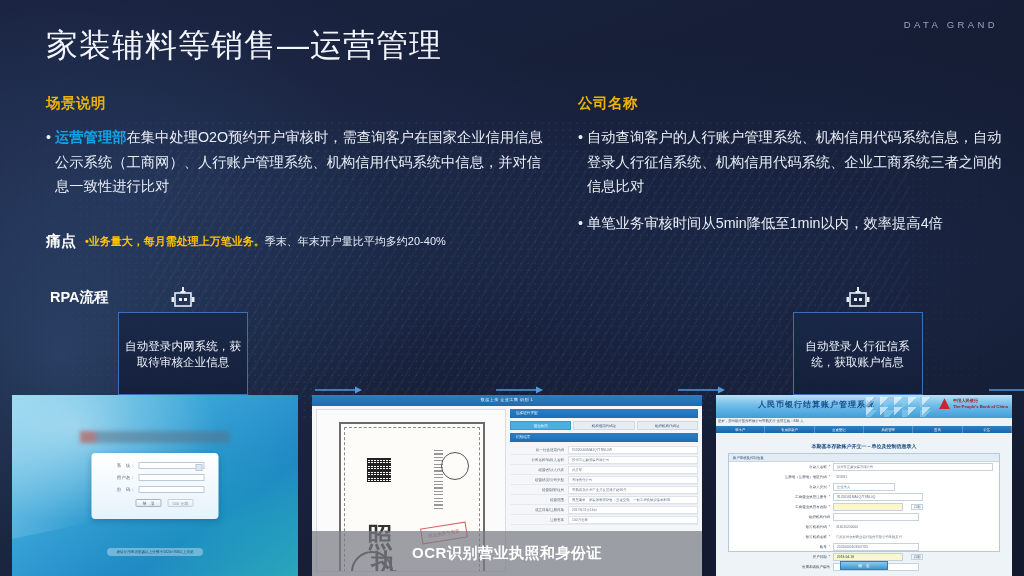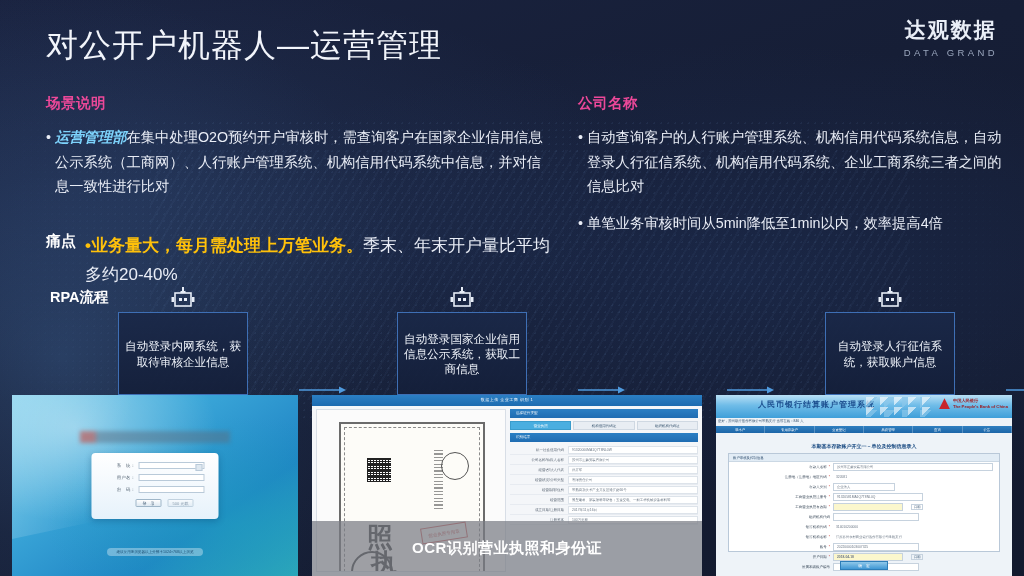--- a/index.html
+++ b/index.html
@@ -38,30 +38,30 @@
     font-size:32px; font-weight:400; letter-spacing:1px; color:#f2f5fb;
   }
   .logo { position:absolute; right:26px; top:16px; text-align:center; }
   .logo-cn { font-size:21px; font-weight:700; color:#e9eef7; letter-spacing:2px; }
   .logo-en { font-size:9.5px; letter-spacing:3.4px; color:#9aa6bd; margin-top:3px; }
 
   
   .col-left  { position:absolute; left:46px; top:94px; width:508px; }
   .col-right { position:absolute; left:578px; top:94px; width:432px; }
 
-  .sec-head { font-size:14.5px; font-weight:700; color:#ec4899; margin-bottom:12px; letter-spacing:.5px; }
+  .sec-head { font-size:14.5px; font-weight:700; color:#eab308; margin-bottom:12px; letter-spacing:.5px; }
   .bullet { display:flex; font-size:14.3px; line-height:1.72; color:#e9edf6; }
   .bullet .dot { flex:0 0 auto; margin-right:4px; }
   .bullet .txt { flex:1 1 auto; }
-  .strong { font-weight:700; color:#7dd3fc;font-style:italic; }
+  .strong { font-weight:700; color:#0ea5e9; }
 
   
   .pain { position:absolute; left:46px; top:232px; width:520px; display:flex; }
   .pain-label { font-size:15px; font-weight:700; color:#ffffff; margin-right:9px; white-space:nowrap; }
-  .pain-body { font-size:17px; line-height:1.7; color:#e9edf6; }
+  .pain-body { font-size:11px; line-height:1.7; color:#e9edf6; }
   .hl { color:#ffc10a; font-weight:700; }
 
   
   .divider {
     position:absolute; left:58px; top:280px; width:908px; height:2px;
     background-image: radial-gradient(rgba(175,200,235,0.75) 0.8px, transparent 0.9px);
     background-size:4px 2px;
   }
 
   
@@ -145,21 +145,21 @@
   .s2-bar { height:9px; background:linear-gradient(180deg,#2b7fc4,#1f6cb2); margin-bottom:3px; position:relative; }
   .s2-bar span { font-size:3.6px; color:#fff; position:absolute; left:6px; top:2px; }
   .s2-tabs { display:flex; gap:2px; margin-bottom:3px; }
   .s2-tab { flex:1; height:9px; background:#e8edf3; border:1px solid #cfd8e2; font-size:3.5px;
     color:#33506b; display:flex; align-items:center; justify-content:center; }
   .s2-tab.on { background:#49aee0; color:#fff; border-color:#3a9ccc; }
   .s2-field { display:flex; align-items:center; height:10px; border-bottom:1px solid #e7ebf1; }
   .s2-fl { width:58px; font-size:3.5px; color:#5a6674; text-align:right; padding-right:4px; }
   .s2-fv { flex:1; height:8px; border:1px solid #dde3ea; background:#fff; font-size:3.4px;
     color:#6b7785; padding-left:3px; display:flex; align-items:center; overflow:hidden; white-space:nowrap; }
-  .s2-caption { position:absolute; left:0; right:0; bottom:0; height:55px;
+  .s2-caption { position:absolute; left:0; right:0; bottom:0; height:45px;
     background:rgba(120,124,132,.72); display:flex; align-items:center; justify-content:center; }
   .s2-caption span { font-size:15px; font-weight:700; color:#fff; letter-spacing:.5px; }
 
   
   .s3-bg { position:absolute; inset:0; background:#eef3f8; }
   .s3-head { position:absolute; left:0; right:0; top:0; height:23px;
     background:linear-gradient(180deg,#b9e0f5 0%,#6fbce8 45%,#3f9fd9 100%); overflow:hidden; }
   .s3-title { position:absolute; left:42px; top:4px; font-size:8px; font-weight:700; color:#1c4f8f; letter-spacing:1px; }
   .s3-keys { position:absolute; left:150px; top:2px; width:70px; height:20px; opacity:.75;
     background-image:
@@ -192,23 +192,22 @@
     width:48px; height:9px; background:linear-gradient(180deg,#8fc8ea,#3f97d4);
     border:1px solid #2d7db8; font-size:3.8px; color:#fff; display:flex; align-items:center; justify-content:center; }
 </style>
 </head>
 <body>
 
 <div class="bg"></div>
 <div class="bg-dots"></div>
 <div class="bg-diag"></div>
 
-<div class="page-title">对公开户机器人—运营管理</div>
+<div class="page-title">家装辅料等销售—运营管理</div>
 <div class="logo">
-  <div class="logo-cn">达观数据</div>
   <div class="logo-en">DATA GRAND</div>
 </div>
 
 <div class="col-left">
   <div class="sec-head">场景说明</div>
   <div class="bullet">
     <span class="dot">•</span>
     <span class="txt"><span class="strong">运营管理部</span><span>在集中处理O2O预约开户审核时，需查询客户在国家企业信用信息公示系统（工商网）、人行账户管理系统、机构信用代码系统中信息，并对信息一致性进行比对</span></span>
   </div>
 </div>
@@ -252,65 +251,49 @@
     </div>
   </div>
 
   <div class="arrow">
     <svg width="48" height="10" viewBox="0 0 48 10">
         <line x1="0" y1="5" x2="40" y2="5" stroke="#4f9ade" stroke-width="1.6"></line>
         <polygon points="40,1.5 47,5 40,8.5" fill="#4f9ade"></polygon>
       </svg>
   </div>
 
+
+  <div class="arrow">
+    <svg width="48" height="10" viewBox="0 0 48 10">
+        <line x1="0" y1="5" x2="40" y2="5" stroke="#4f9ade" stroke-width="1.6"></line>
+        <polygon points="40,1.5 47,5 40,8.5" fill="#4f9ade"></polygon>
+      </svg>
+  </div>
+
+
+  <div class="arrow">
+    <svg width="48" height="10" viewBox="0 0 48 10">
+        <line x1="0" y1="5" x2="40" y2="5" stroke="#4f9ade" stroke-width="1.6"></line>
+        <polygon points="40,1.5 47,5 40,8.5" fill="#4f9ade"></polygon>
+      </svg>
+  </div>
+
   <div class="node">
     <div class="robot">
       <svg width="26" height="22" viewBox="0 0 26 22">
           <rect x="12" y="0" width="2" height="5" fill="#e8eef8"></rect>
           <rect x="10.5" y="4" width="5" height="2" fill="#e8eef8"></rect>
           <rect x="5" y="6" width="16" height="13" fill="none" stroke="#e8eef8" stroke-width="1.6"></rect>
           <rect x="1.5" y="10" width="2.5" height="5" fill="#e8eef8"></rect>
           <rect x="22" y="10" width="2.5" height="5" fill="#e8eef8"></rect>
           <rect x="9" y="11" width="3" height="3" fill="#e8eef8"></rect>
           <rect x="14" y="11" width="3" height="3" fill="#e8eef8"></rect>
         </svg>
     </div>
     <div class="node-box">
-      <div class="node-text">自动登录国家企业信用信息公示系统，获取工商信息</div>
-    </div>
-  </div>
-
-  <div class="arrow">
-    <svg width="48" height="10" viewBox="0 0 48 10">
-        <line x1="0" y1="5" x2="40" y2="5" stroke="#4f9ade" stroke-width="1.6"></line>
-        <polygon points="40,1.5 47,5 40,8.5" fill="#4f9ade"></polygon>
-      </svg>
-  </div>
-
-
-  <div class="arrow">
-    <svg width="48" height="10" viewBox="0 0 48 10">
-        <line x1="0" y1="5" x2="40" y2="5" stroke="#4f9ade" stroke-width="1.6"></line>
-        <polygon points="40,1.5 47,5 40,8.5" fill="#4f9ade"></polygon>
-      </svg>
-  </div>
-
-  <div class="node">
-    <div class="robot">
-      <svg width="26" height="22" viewBox="0 0 26 22">
-          <rect x="12" y="0" width="2" height="5" fill="#e8eef8"></rect>
-          <rect x="10.5" y="4" width="5" height="2" fill="#e8eef8"></rect>
-          <rect x="5" y="6" width="16" height="13" fill="none" stroke="#e8eef8" stroke-width="1.6"></rect>
-          <rect x="1.5" y="10" width="2.5" height="5" fill="#e8eef8"></rect>
-          <rect x="22" y="10" width="2.5" height="5" fill="#e8eef8"></rect>
-          <rect x="9" y="11" width="3" height="3" fill="#e8eef8"></rect>
-          <rect x="14" y="11" width="3" height="3" fill="#e8eef8"></rect>
-        </svg>
-    </div>
-    <div class="node-box">
       <div class="node-text">自动登录人行征信系统，获取账户信息</div>
     </div>
   </div>
 
   <div class="arrow">
     <svg width="48" height="10" viewBox="0 0 48 10">
         <line x1="0" y1="5" x2="40" y2="5" stroke="#4f9ade" stroke-width="1.6"></line>
         <polygon points="40,1.5 47,5 40,8.5" fill="#4f9ade"></polygon>
       </svg>
   </div>

